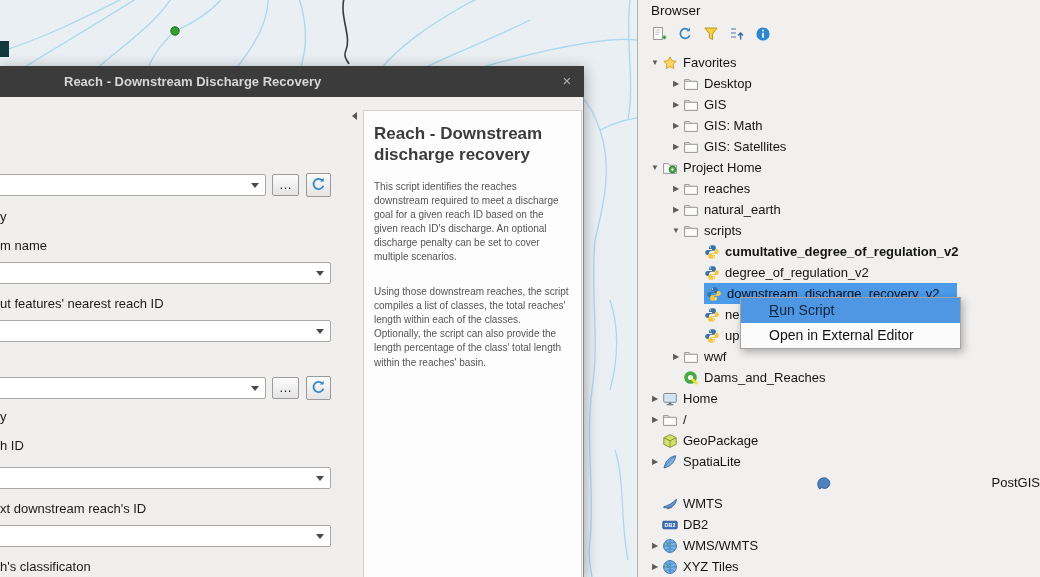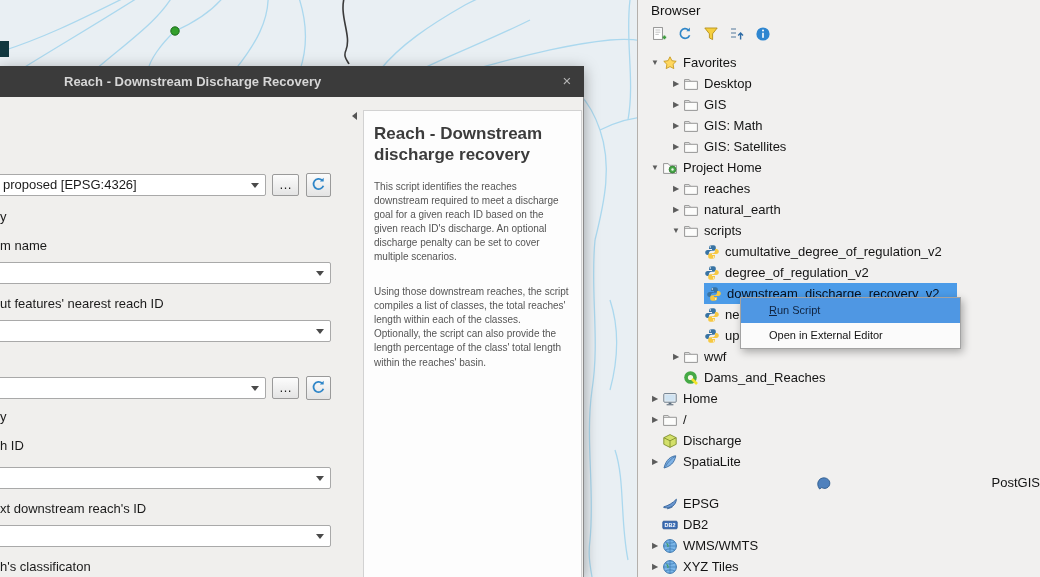--- a/index.html
+++ b/index.html
@@ -56,21 +56,21 @@
   .arrow{width:14px;text-align:center;font-size:8px;color:#5c5c5c;flex:none}
   .ticon{width:16px;height:16px;flex:none;margin-right:5px}
   .ticon svg{width:16px;height:16px;display:block}
   .sel{background:#4b9be8;display:flex;align-items:center;height:21px;
     padding-right:18px;color:#06101f}
   .sel .ticon{margin-left:2px}
 
   
   .menu{position:absolute;left:740px;top:297px;width:221px;background:#fbfbfb;
     border:1px solid #a3a3a3;box-shadow:2px 3px 8px rgba(0,0,0,.3)}
-  .mitem{height:25px;line-height:25px;padding-left:28px;font-size:11px;color:#141414;
+  .mitem{height:25px;line-height:25px;padding-left:28px;font-size:14px;color:#141414;
     cursor:pointer}
   .mitem.hl{background:#4f97e3;color:#10233f}
 </style>
 </head>
 <body>
 
 <div class="app">
 
   <svg class="map" viewBox="0 0 660 577" xmlns="http://www.w3.org/2000/svg">
     <rect width="660" height="577" fill="#e9eff3"></rect>
@@ -100,21 +100,20 @@
 
   <div class="dialog">
     <div class="titlebar">
       <span class="title">Reach - Downstream Discharge Recovery</span>
       <span class="close">×</span>
     </div>
     <div class="dlg-body">
       <div class="form">
 
         <div class="combo" style="left:-4px;top:77px;width:270px">
-          <span class="val">proposed [EPSG:4326]</span>
           <span class="arr"></span>
         </div>
         <div class="btn" style="left:272px;top:77px;width:27px">…</div>
         <div class="btn iconbtn" style="left:306px;top:76px;width:25px;height:24px">
           <svg viewBox="0 0 16 16">
             <path d="M12.6 9.2A4.8 4.8 0 1 1 11.4 4" fill="none" stroke="#2f86c8" stroke-width="1.7"></path>
             <path d="M12.9 1.6v3.6H9.3z" fill="#2f86c8"></path>
             </svg>
         </div>
 
@@ -291,21 +290,21 @@
         <div class="trow" style="padding-left: 31px;">
           <span class="arrow">▼</span>
           <span class="ticon">
             <svg viewBox="0 0 16 16">
               <path d="M1.6 13.4V3.6h4.6l1.3 1.7h6.9v8.1z" fill="#fcfcfb" stroke="#8b8b8b" stroke-width="0.9"></path>
               <path d="M1.6 5.3h6" stroke="#8b8b8b" stroke-width="0.9"></path>
             </svg>
           </span>
           <span>scripts</span>
         </div>
-        <div class="trow" style="padding-left: 52px;">
+        <div class="trow" style="padding-left: 52px; font-weight: bold;">
           <span class="arrow"></span>
           <span class="ticon">
             <svg viewBox="0 0 16 16">
               <path d="M7.9 1.2c-2 0-2.9.8-2.9 2v1.9h3v.8H3.6C2.2 5.9 1.2 7 1.2 8.4c0 1.5 1 2.5 2.4 2.5h1.3v-1.7c0-1.4 1.2-2.4 2.6-2.4h2.4c1.1 0 1.9-.9 1.9-2V3.2c0-1.2-.9-2-2-2z" fill="#3873a3"></path>
               <circle cx="6.3" cy="3" r="0.7" fill="#fff"></circle>
               <path d="M8.1 14.8c2 0 2.9-.8 2.9-2v-1.9H8v-.8h4.4c1.4 0 2.4-1.1 2.4-2.5 0-1.5-1-2.5-2.4-2.5h-1.3v1.7c0 1.4-1.2 2.4-2.6 2.4H6.1c-1.1 0-1.9.9-1.9 2v1.6c0 1.2.9 2 2 2z" fill="#f6c842"></path>
               <circle cx="9.7" cy="13" r="0.7" fill="#fff"></circle>
             </svg>
           </span>
           <span>cumultative_degree_of_regulation_v2</span>
@@ -404,21 +403,21 @@
           <span>/</span>
         </div>
         <div class="trow" style="padding-left: 10px;">
           <span class="arrow"></span>
           <span class="ticon">
             <svg viewBox="0 0 16 16">
               <path d="M8 1.6l6.2 3.1v6.6L8 14.4l-6.2-3.1V4.7z" fill="#d3e06a" stroke="#7f8f2f" stroke-width="0.9"></path>
               <path d="M1.8 4.7L8 7.8l6.2-3.1M8 7.8v6.6" fill="none" stroke="#7f8f2f" stroke-width="0.9"></path>
             </svg>
           </span>
-          <span>Discharge</span>
+          <span>GeoPackage</span>
         </div>
         <div class="trow" style="padding-left: 10px;">
           <span class="arrow">▶</span>
           <span class="ticon">
             <svg viewBox="0 0 16 16">
               <path d="M13.8 1.8C9 2.2 4 5.5 2 14c6-1.5 10.5-5 11.8-12.2z" fill="#7fb2e5" stroke="#3a6a9f" stroke-width="0.9"></path>
               <path d="M3.5 12.5C6 7.5 9.5 4.5 13 2.5" fill="none" stroke="#3a6a9f" stroke-width="0.7"></path>
             </svg>
           </span>
           <span>SpatiaLite</span>
@@ -433,21 +432,21 @@
           <span>PostGIS</span>
         </div>
         <div class="trow" style="padding-left: 10px;">
           <span class="arrow"></span>
           <span class="ticon">
             <svg viewBox="0 0 16 16">
               <path d="M1.8 10.8C6 9.8 10.8 7 14.4 3.2c-.4 6-5.2 9.6-12.6 8.4z" fill="#6a96cf" stroke="#33639c" stroke-width="0.9"></path>
               <path d="M5 12.8c2-.3 4-1 5.6-2" stroke="#33639c" fill="none" stroke-width="0.9"></path>
             </svg>
           </span>
-          <span>EPSG</span>
+          <span>WMTS</span>
         </div>
         <div class="trow" style="padding-left: 10px;">
           <span class="arrow"></span>
           <span class="ticon">
             <svg viewBox="0 0 16 16">
               <rect x="0.8" y="4.2" width="14.4" height="7.6" rx="1" fill="#3b6cb4" stroke="#24508f" stroke-width="0.8"></rect>
               <text x="8" y="10.4" font-size="5.4" font-weight="bold" fill="#ffffff" text-anchor="middle">DB2</text>
             </svg>
           </span>
           <span>DB2</span>

